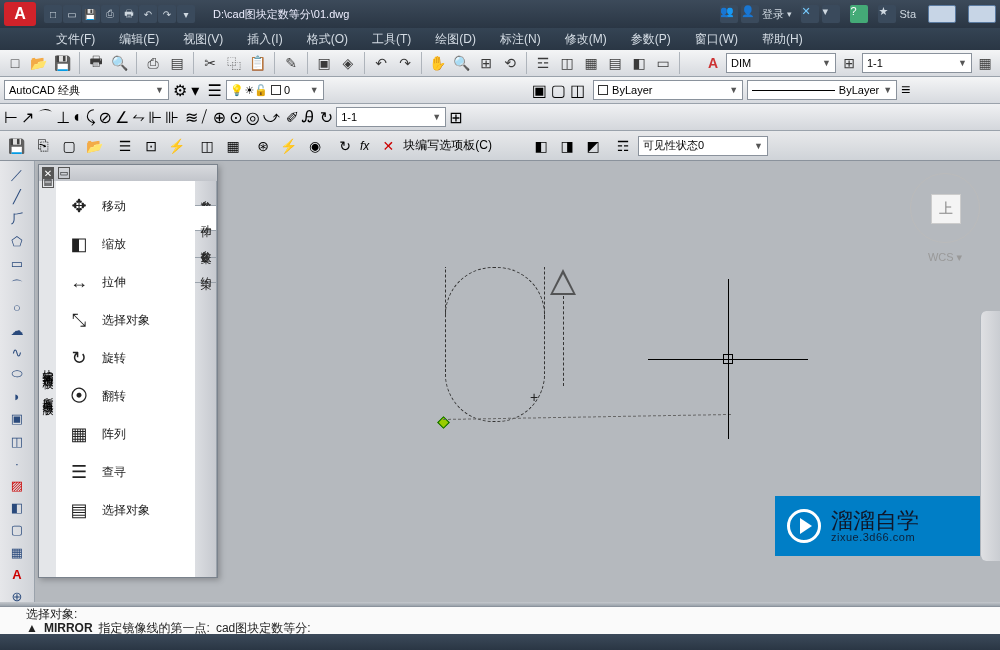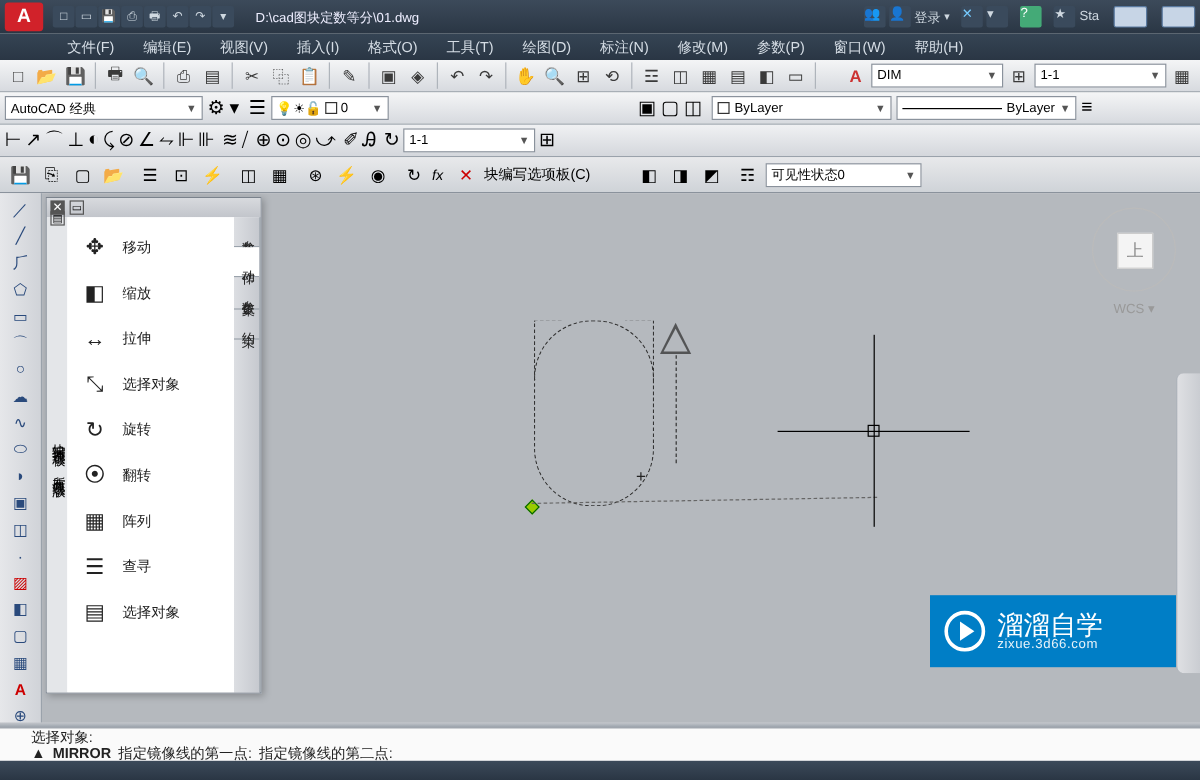--- a/index.html
+++ b/index.html
@@ -88,21 +88,21 @@
   
   .cmd { position:absolute;left:0;right:0;bottom:16px;height:28px;background:#fafafa;border-top:1px solid #8a929c;display:flex;flex-direction:column;font-size:12px;padding:0 4px; }
   .cmd .line { display:flex;align-items:center;gap:6px;color:#222;height:14px; }
   .cmdhdr { position:absolute;left:0;right:0;bottom:44px;height:4px;background:linear-gradient(#c5c8cd,#9aa2ab); }
   .cmdhandle { position:absolute;left:0;bottom:16px;width:22px;height:28px;background:linear-gradient(90deg,#d8dade,#c2c5cb);border-right:1px solid #9aa2ab;display:flex;flex-direction:column;align-items:center;justify-content:center;gap:1px; }
   .cmdhandle span{width:3px;height:3px;background:#666;border-radius:50%;}
 
   .status { position:absolute;left:0;right:0;bottom:0;height:16px;background:linear-gradient(#3c4a5a,#2a3644); }
 
   
-  .watermark { position:absolute;right:20px;bottom:50px;width:205px;height:60px;background:#007ec6;color:#ffffff;display:flex;align-items:center;gap:10px;padding:0 12px;font-size:22px;font-weight:500; }
+  .watermark { position:absolute;right:20px;bottom:50px;width:205px;height:60px;background:#007ec6;color:#0f172a;display:flex;align-items:center;gap:10px;padding:0 12px;font-size:22px;font-weight:500; }
   .watermark .play { width:34px;height:34px;border:3px solid #fff;border-radius:50%;display:flex;align-items:center;justify-content:center; }
   .watermark .play::after{content:"";width:0;height:0;border-left:12px solid #fff;border-top:8px solid transparent;border-bottom:8px solid transparent;margin-left:3px;}
   .watermark .col { display:flex;flex-direction:column;line-height:1; }
   .watermark .sub { font-size:11px;opacity:.9;font-weight:400;letter-spacing:.5px; }
 </style>
 </head>
 <body>
 
 <div class="titlebar">
   <div class="app-logo">A</div>
@@ -425,16 +425,16 @@
     <span></span>
   </div>
 <div class="cmd" style="padding-left:26px">
   <div class="line">
       <span>选择对象:</span>
     </div>
   <div class="line">
     <span>▲</span>
     <b>MIRROR</b>
     <span>指定镜像线的第一点:</span>
-    <span>指定镜像线的第二点:</span>
+    <span>cad图块定数等分:</span>
   </div>
 </div>
 <div class="status"></div>
 
 </body></html>

